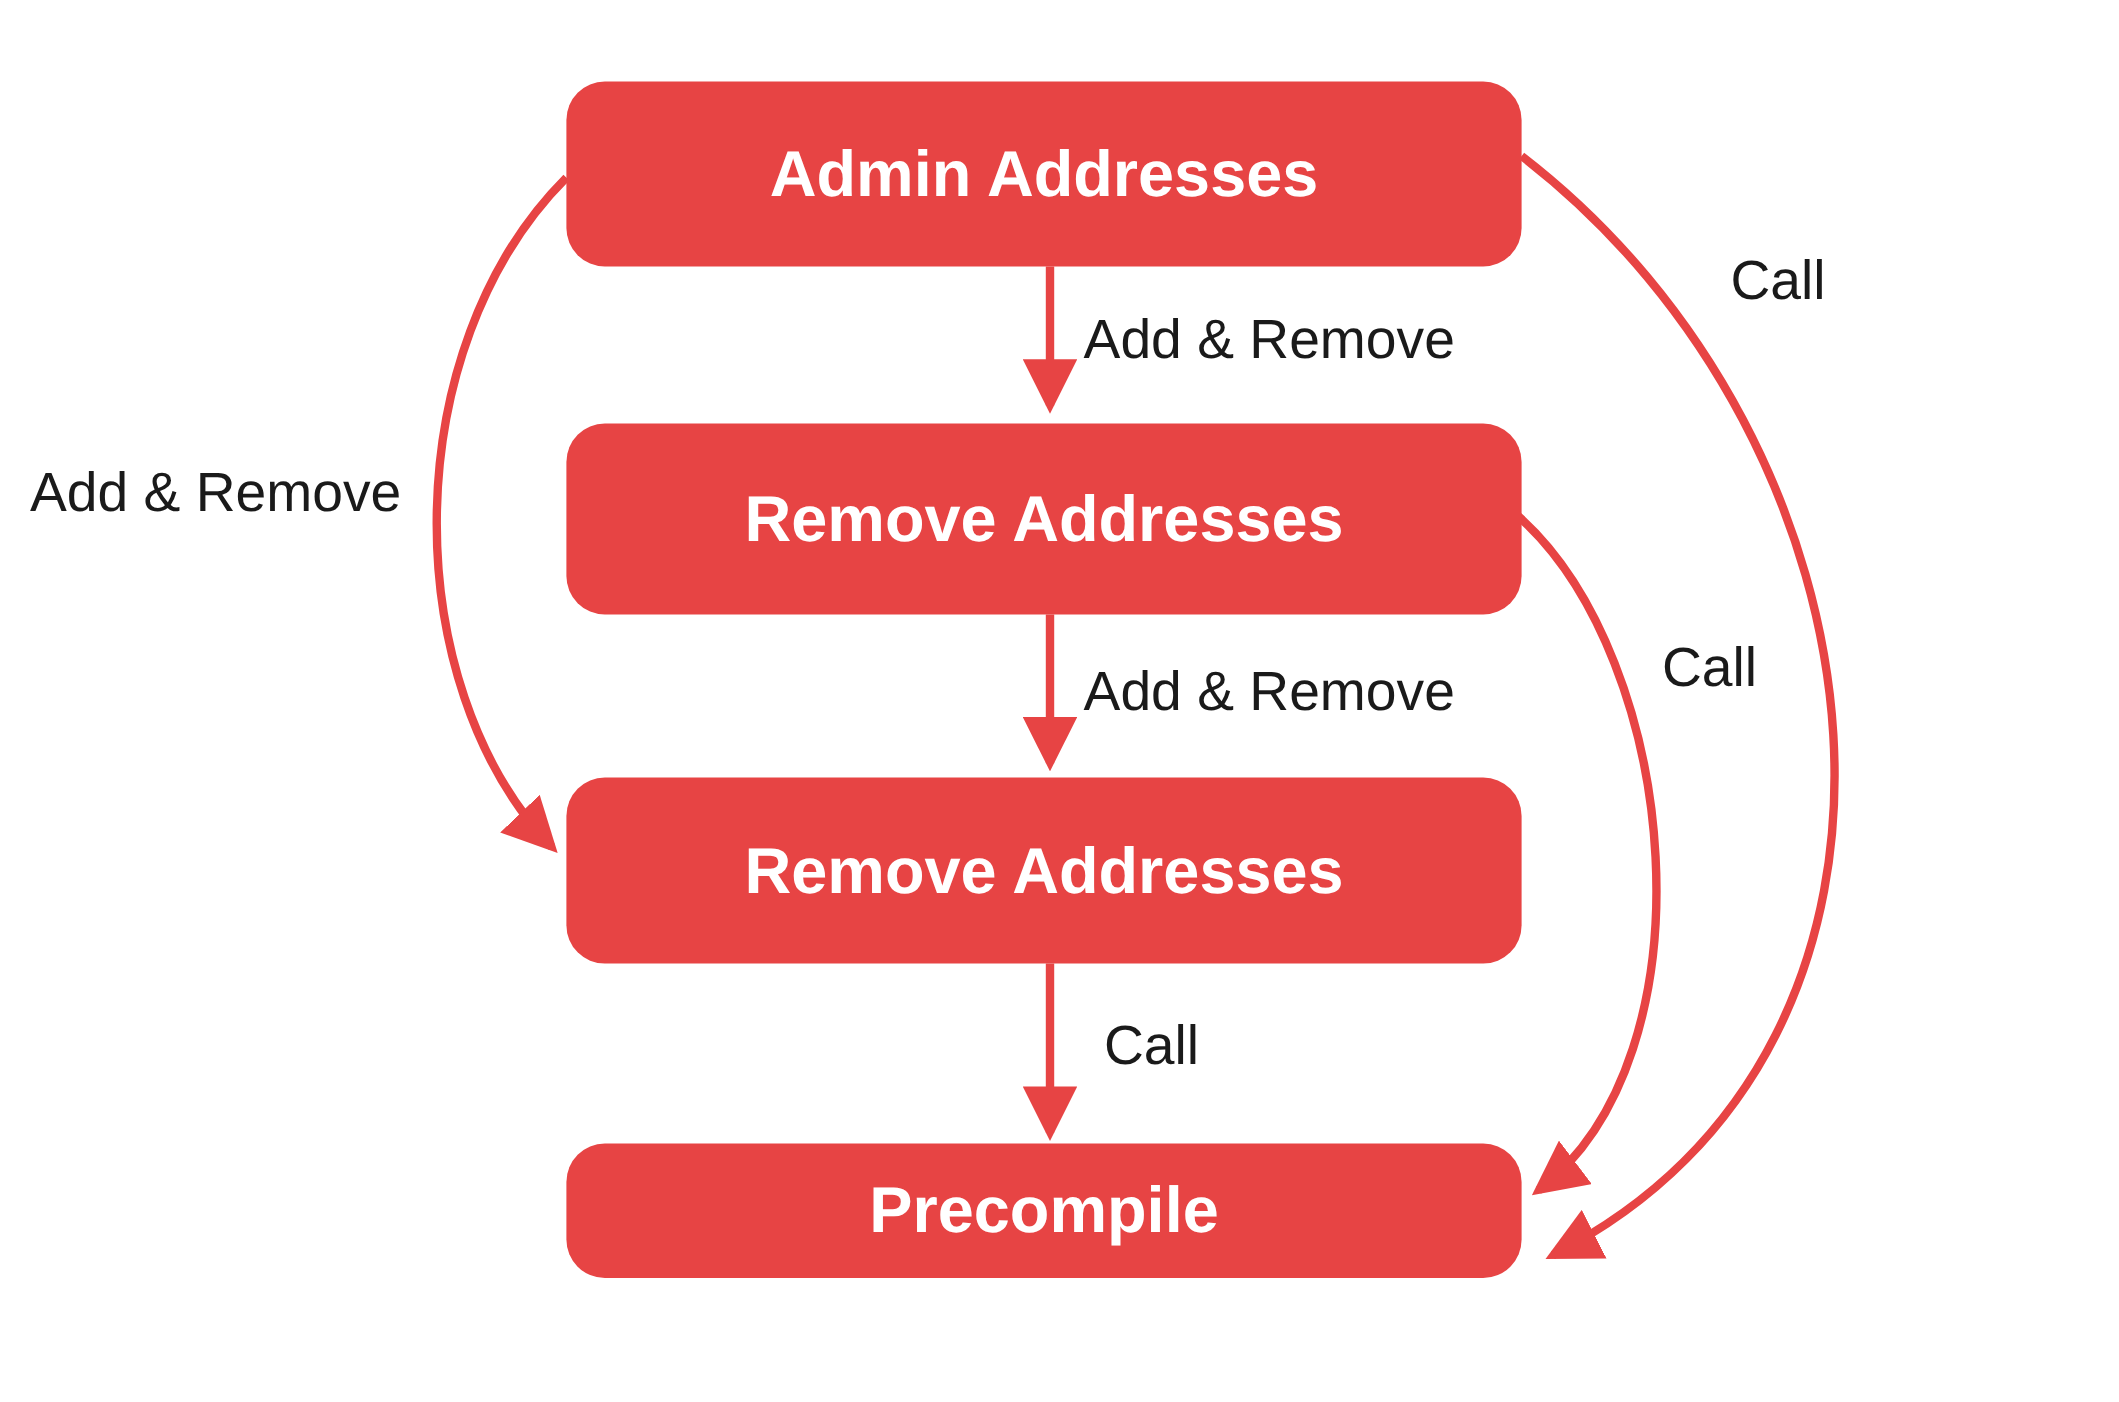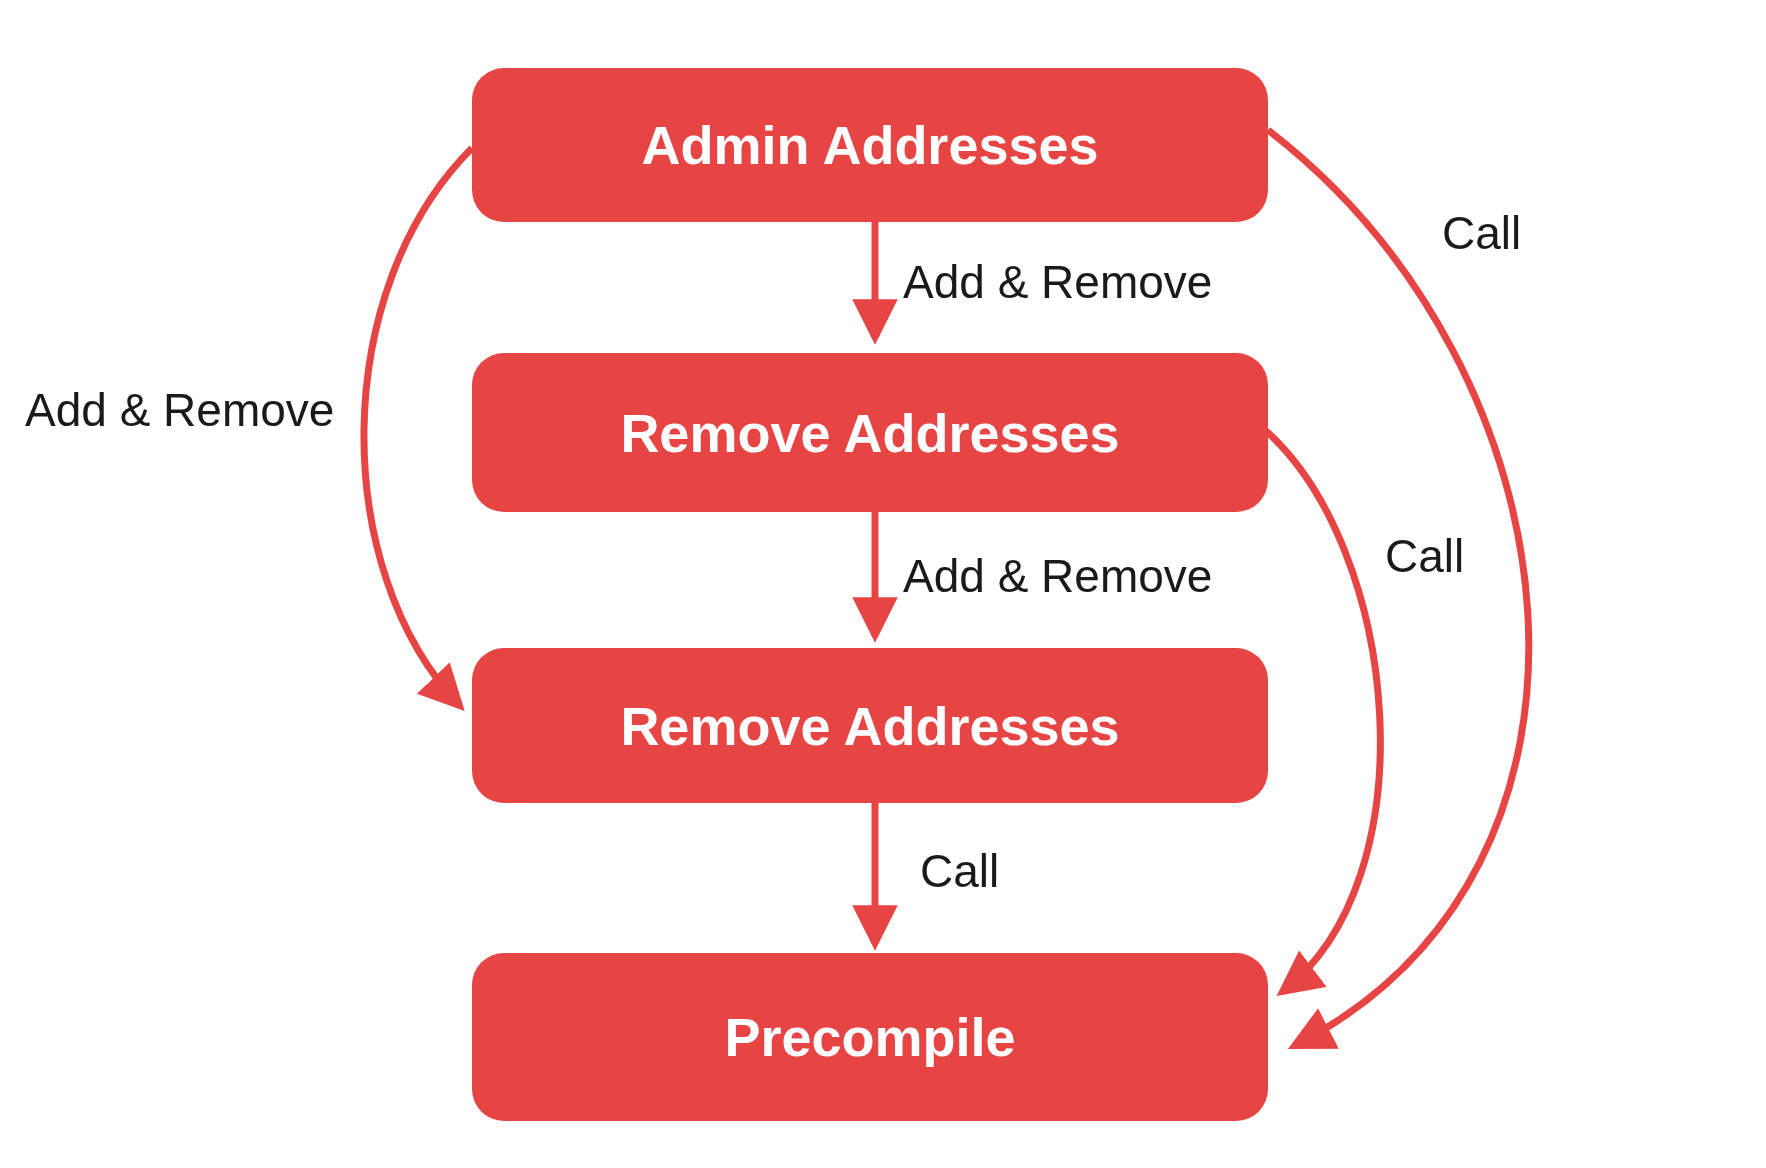--- a/index.html
+++ b/index.html
@@ -26,21 +26,21 @@
     align-items: center;
     justify-content: center;
     color: #ffffff;
     font-weight: bold;
     font-size: 54px;
     letter-spacing: 0px;
   }
   .node-admin      { top: 68px;  height: 154px; }
   .node-manager    { top: 353px; height: 159px; }
   .node-enabled    { top: 648px; height: 155px; }
-  .node-precompile { top: 953px; height: 168px; justify-content: center; }
+  .node-precompile { top: 953px; height: 112px; justify-content: center; }
   .edge-label {
     position: absolute;
     color: #1a1a1a;
     font-size: 46px;
     white-space: nowrap;
     transform: translateY(-50%);
   }
   .lbl-a1   { left: 903px;  top: 282px; }
   .lbl-a2   { left: 903px;  top: 576px; }
   .lbl-a3   { left: 920px;  top: 871px; }

